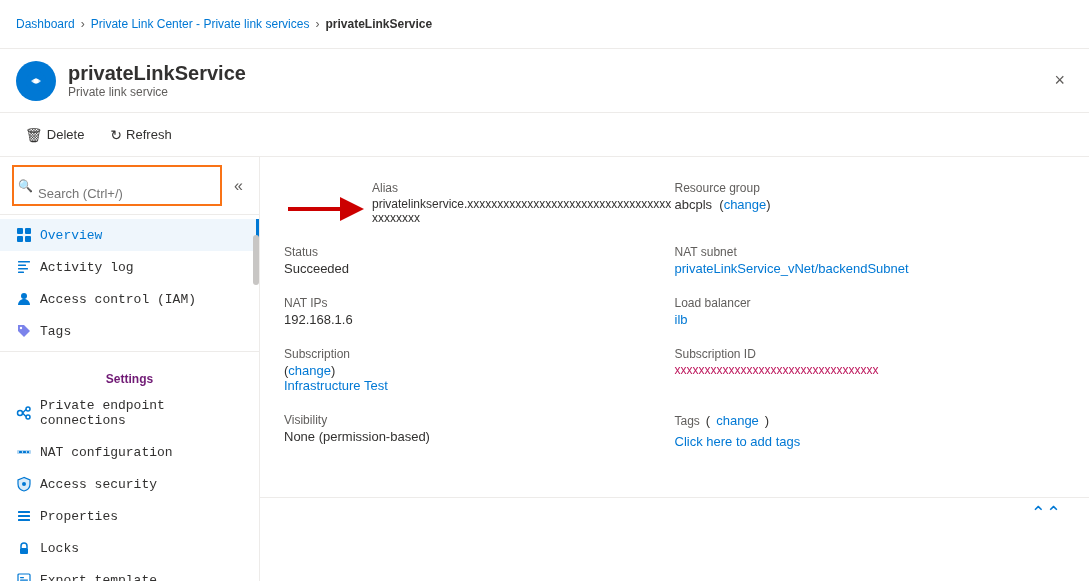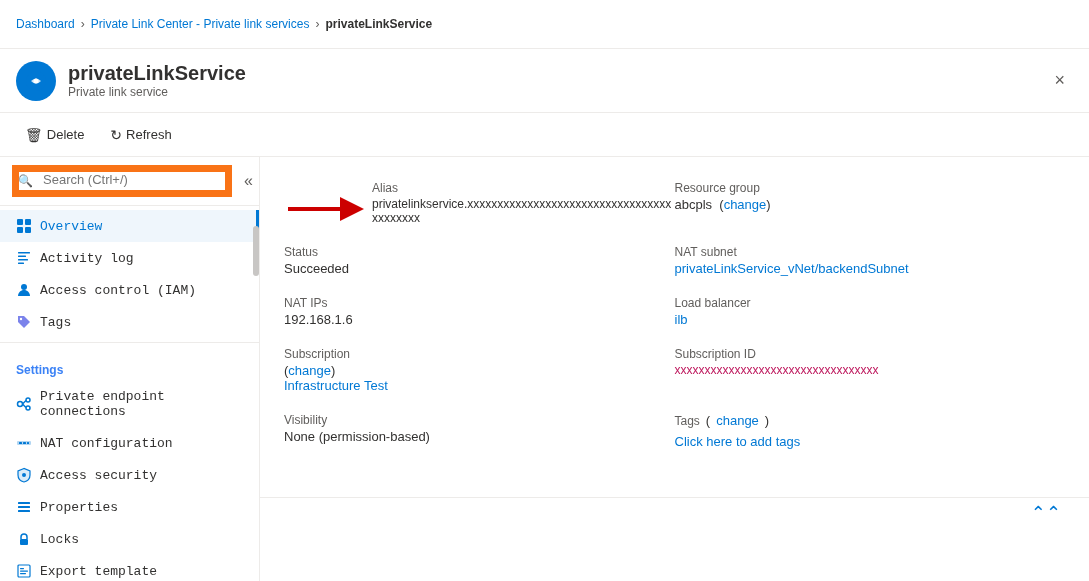--- a/index.html
+++ b/index.html
@@ -29,21 +29,21 @@
     
     .sidebar { width: 260px; background: #fff; border-right: 1px solid #edebe9; display: flex; flex-direction: column; overflow-y: auto; flex-shrink: 0; position: relative; }
     .expand-btn { margin-left: auto; background: none; border: none; cursor: pointer; color: #605e5c; font-size: 14px; padding: 4px; }
 
     .sidebar-nav { flex: 1; padding: 4px 0; overflow-y: auto; position: relative; }
 
     .nav-item { display: flex; align-items: center; gap: 8px; padding: 8px 16px; cursor: pointer; color: #323130; font-size: 13px; text-decoration: none; font-family: Liberation Mono, monospace; }
     .nav-item.active { background: #eff6fc; color: #0078d4; border-right: 3px solid #0078d4; }
     .nav-item .nav-icon { width: 16px; height: 16px; display: flex; align-items: center; justify-content: center; flex-shrink: 0; }
 
-    .nav-section-title { font-size: 12px; font-weight: 700; color: #3b82f6; padding: 16px 16px 4px; text-transform: none; }
+    .nav-section-title { font-size: 12px; font-weight: 700; color: #701a75; padding: 16px 16px 4px; text-transform: none; text-align: center; }
     .nav-section-divider { height: 1px; background: #edebe9; margin: 4px 0; }
 
     
     .content { flex: 1; background: #fff; overflow-y: auto; padding: 0; }
 
     
     .info-grid { display: grid; grid-template-columns: 1fr 1fr; padding: 16px 24px; gap: 0; }
     .info-item { padding: 8px 0 12px; }
     .info-label { font-size: 12px; color: #605e5c; margin-bottom: 2px; }
     .info-value { font-size: 13px; color: #323130; }
@@ -52,21 +52,21 @@
 
     .change-link { color: #0078d4; text-decoration: none; font-size: 13px; }
 
     
     .tags-row { display: flex; align-items: baseline; gap: 6px; margin-bottom: 4px; }
 
     
     .icon-overview { color: #0078d4; }
 
     .sidebar-top { display: flex; align-items: center; padding: 8px 12px; border-bottom: 1px solid #edebe9; gap: 8px; }
-    .sidebar-search-input { border: 7px solid #f97316; font-size: 13px; padding: 0 6px 3px 24px; outline: none; flex: 1; }
+    .sidebar-search-input { border: 2px solid #f97316; font-size: 13px; padding: 19px 6px 3px 24px; outline: none; flex: 1; }
 
     .alias-value { font-size: 12px; word-break: break-all; color: #323130; }
 
     .subscription-id-value { font-size: 12px; word-break: break-all; color: #be185d; }
   </style>
 </head>
 <body>
 
 <div class="breadcrumb">
   <a href="#">Dashboard</a>

